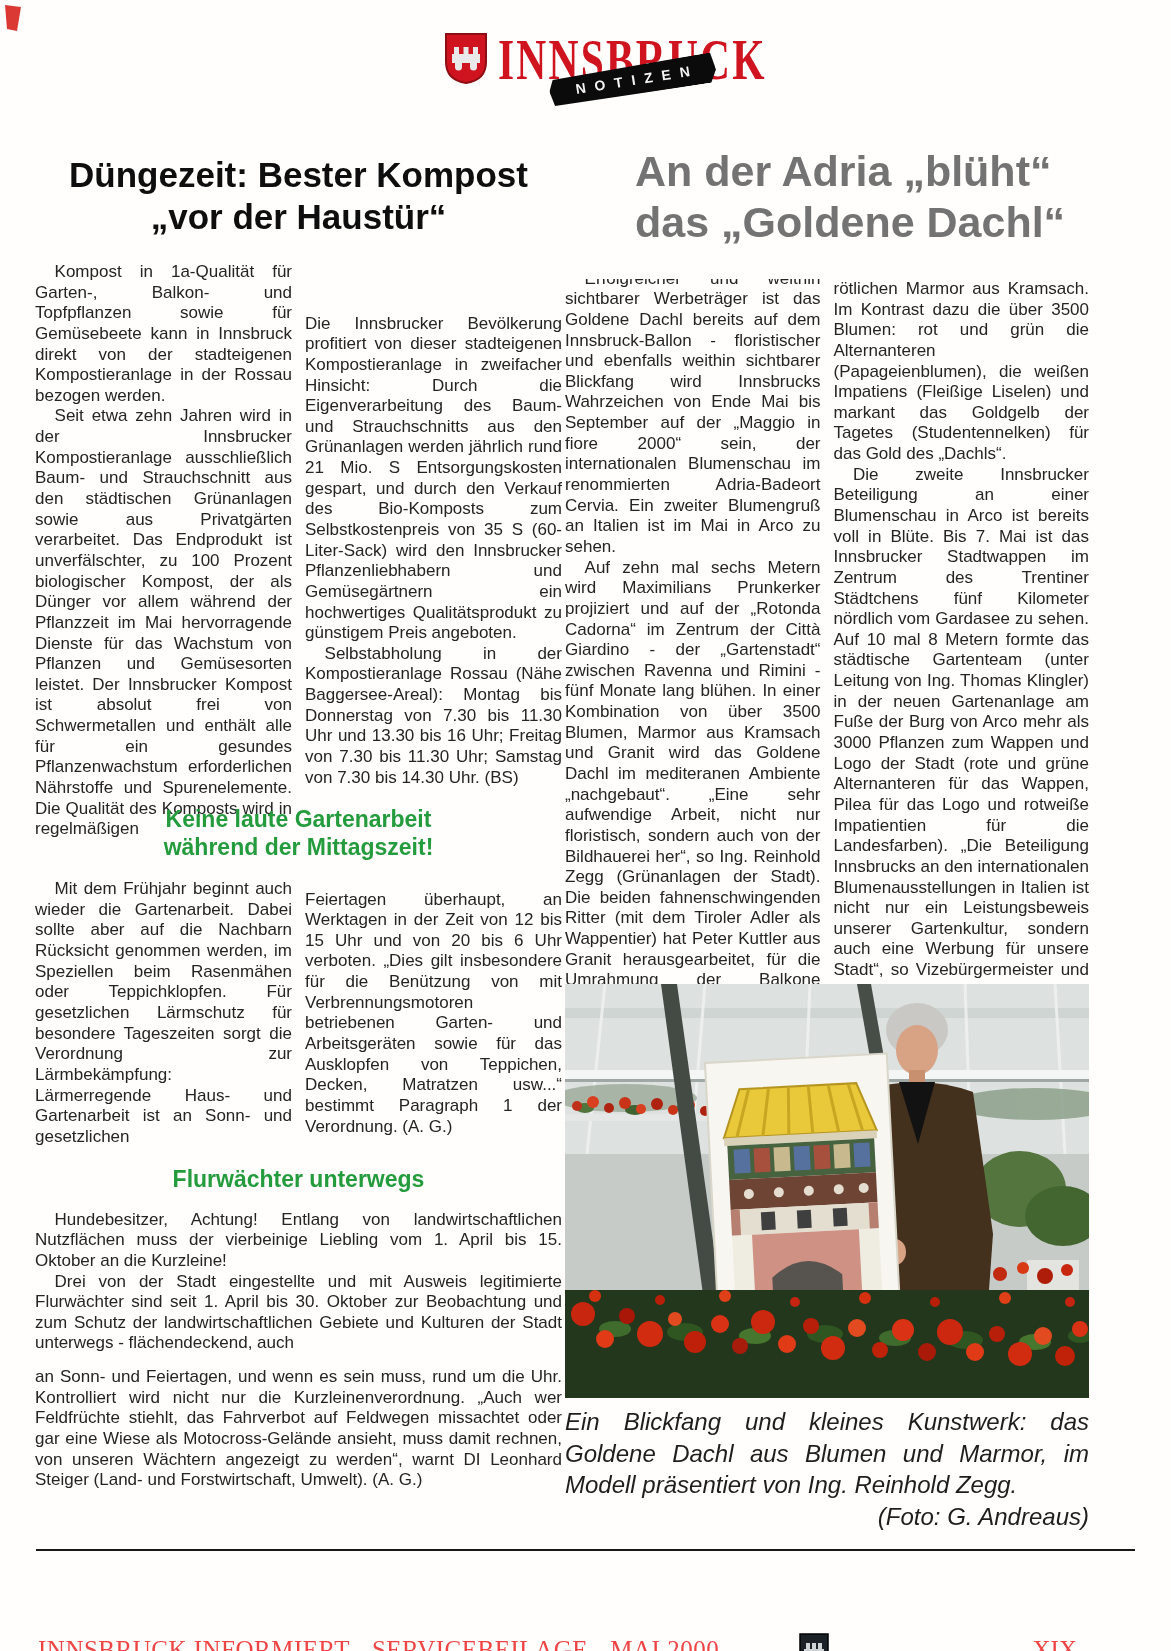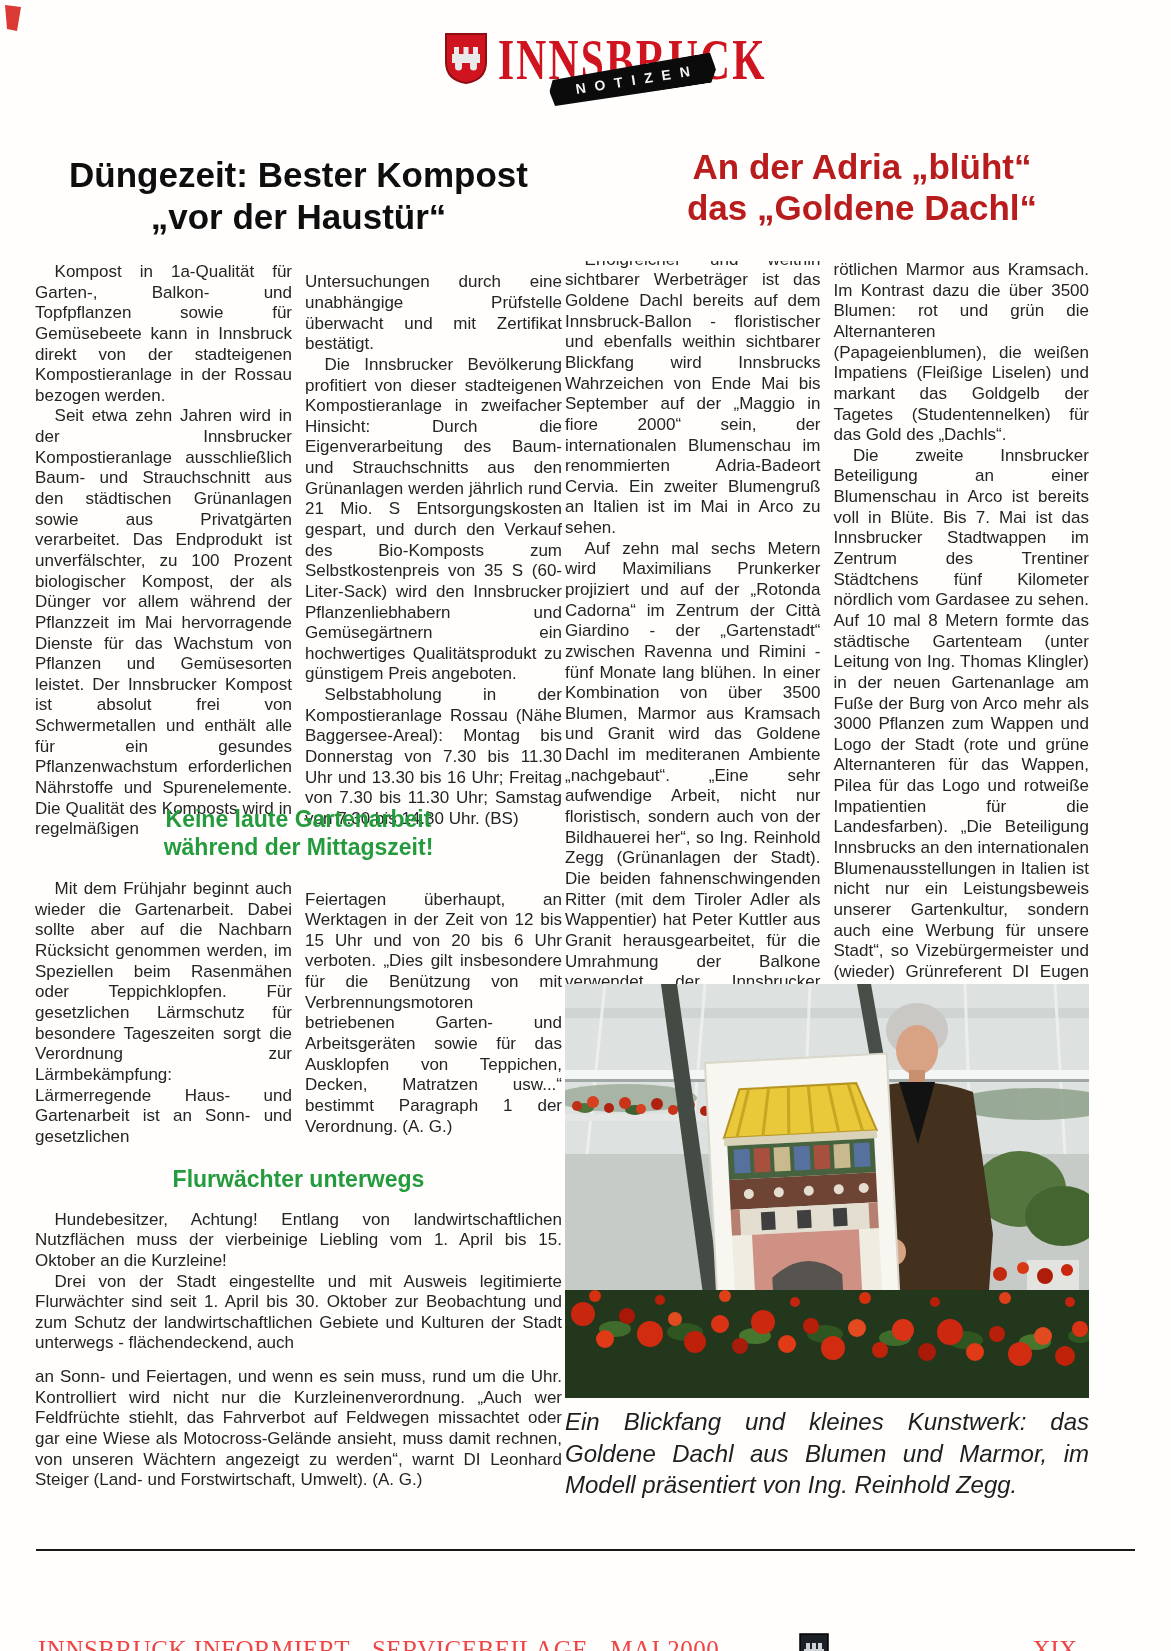--- a/index.html
+++ b/index.html
@@ -15,21 +15,21 @@
   .banner{position:absolute;left:552px;top:52px;width:168px;height:30px;background:#0b0b0b;
     transform:rotate(-9deg);transform-origin:left bottom;
     clip-path:polygon(0% 45%,3% 8%,98% 0%,100% 58%,96% 100%,2% 95%);
     display:flex;align-items:center;justify-content:center;}
   .banner span{color:#f4f4f4;font-size:14px;font-weight:bold;letter-spacing:9px;padding-left:9px;}
   .corner-artifact{position:absolute;left:2px;top:2px;}
   
   .article{position:absolute;}
   .article-headline{font-weight:bold;white-space:pre-line;margin:0;}
   .hl-black{color:#0e0e0e;font-size:35px;line-height:1.2;text-align:center;}
-  .hl-red{color:#b91c1c;font-size:35px;line-height:1.18;text-align:center;padding-left:70px;}
+  .hl-red{color:#737373;font-size:43px;line-height:1.18;text-align:left;padding-left:70px;}
   .hl-green{color:#249b3c;font-size:23px;line-height:1.2;text-align:center;}
   .cols{display:flex;gap:13px;text-align:justify;font-size:17px;line-height:1.215;color:#242424;
         hyphens:auto;align-items:center;}
   .col{flex:1;min-width:0;}
   .col p{margin:0;text-indent:1.15em;}
   .col.cont p:first-child{text-indent:0;}
   #art-kompost{left:35px;top:154px;width:527px;}
   #art-kompost .cols{margin-top:24px;}
   #art-mittag{left:35px;top:806px;width:527px;}
   #art-mittag .cols{margin-top:18px;}
@@ -79,21 +79,20 @@
 
   <section class="article" id="art-kompost">
     <h1 class="article-headline hl-black">Düngezeit: Bester Kompost
 „vor der Haustür“</h1>
     <div class="cols">
       <div class="col">
           <p>Kompost in 1a-Qualität für Garten-, Balkon- und Topfpflanzen sowie für Gemüsebeete kann in Innsbruck direkt von der stadteigenen Kompostieranlage in der Rossau bezogen werden.</p>
           <p>Seit etwa zehn Jahren wird in der Innsbrucker Kompostieranlage ausschließlich Baum- und Strauchschnitt aus den städtischen Grünanlagen sowie aus Privatgärten verarbeitet. Das Endprodukt ist unverfälschter, zu 100 Prozent biologischer Kompost, der als Dünger vor allem während der Pflanzzeit im Mai hervorragende Dienste für das Wachstum von Pflanzen und Gemüsesorten leistet. Der Innsbrucker Kompost ist absolut frei von Schwermetallen und enthält alle für ein gesundes Pflanzenwachstum erforderlichen Nährstoffe und Spurenelemente. Die Qualität des Komposts wird in regelmäßigen</p>
         </div>
       <div class="col cont">
-          <p>Untersuchungen durch eine unabhängige Prüfstelle überwacht und mit Zertifikat bestätigt.</p>
           <p>Die Innsbrucker Bevölkerung profitiert von dieser stadteigenen Kompostieranlage in zweifacher Hinsicht: Durch die Eigenverarbeitung des Baum- und Strauchschnitts aus den Grünanlagen werden jährlich rund 21 Mio. S Entsorgungskosten gespart, und durch den Verkauf des Bio-Komposts zum Selbstkostenpreis von 35 S (60-Liter-Sack) wird den Innsbrucker Pflanzenliebhabern und Gemüsegärtnern ein hochwertiges Qualitätsprodukt zu günstigem Preis angeboten.</p>
           <p>Selbstabholung in der Kompostieranlage Rossau (Nähe Baggersee-Areal): Montag bis Donnerstag von 7.30 bis 11.30 Uhr und 13.30 bis 16 Uhr; Freitag von 7.30 bis 11.30 Uhr; Samstag von 7.30 bis 14.30 Uhr. (BS)</p>
         </div>
     </div>
   </section>
 
   <section class="article" id="art-mittag">
     <h2 class="article-headline hl-green">Keine laute Gartenarbeit
 während der Mittagszeit!</h2>
     <div class="cols">
@@ -266,20 +265,21 @@
           <circle cx="455" cy="370" r="12" fill="#d12c10"></circle>
         <circle cx="478" cy="352" r="9" fill="#e24a1f"></circle>
           <circle cx="500" cy="372" r="10" fill="#c02209"></circle>
         <circle cx="515" cy="345" r="8" fill="#d93214"></circle>
       </g>
     </svg>
   </div>
 
   <div class="caption">
     <span>Ein Blickfang und kleines Kunstwerk: das Goldene Dachl aus Blumen und Marmor, im Modell präsentiert von Ing. Reinhold Zegg.</span>
+    <div class="credit">(Foto: G. Andreaus)</div>
   </div>
 
   <div class="footer-rule"></div>
   <footer class="footer">
     <div class="footer-left">INNSBRUCK INFORMIERT - SERVICEBEILAGE - MAI 2000</div>
     <svg class="footer-crest" width="32" height="40" viewBox="0 0 32 40">
       <path d="M2,2 H30 V23 Q30,36 16,39 Q2,36 2,23 Z" fill="#1b2126" stroke="#000" stroke-width="1.5"></path>
       <rect x="6" y="17" width="20" height="7" fill="#cfd3d6"></rect>
       <rect x="8" y="11" width="4" height="6" fill="#cfd3d6"></rect>
       <rect x="14" y="11" width="4" height="6" fill="#cfd3d6"></rect>

